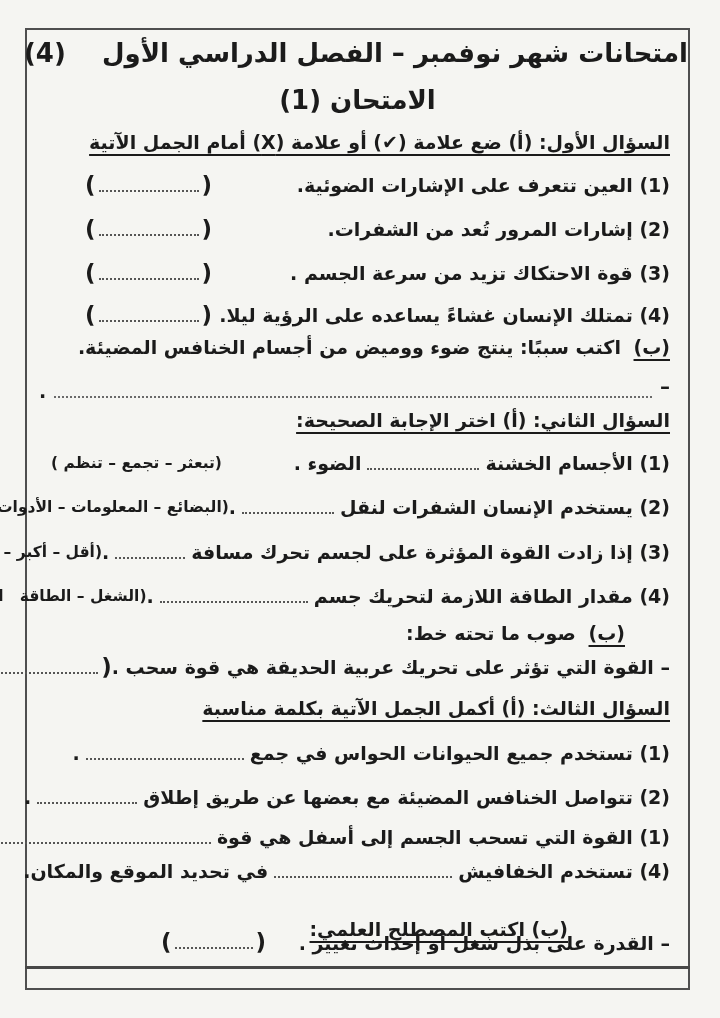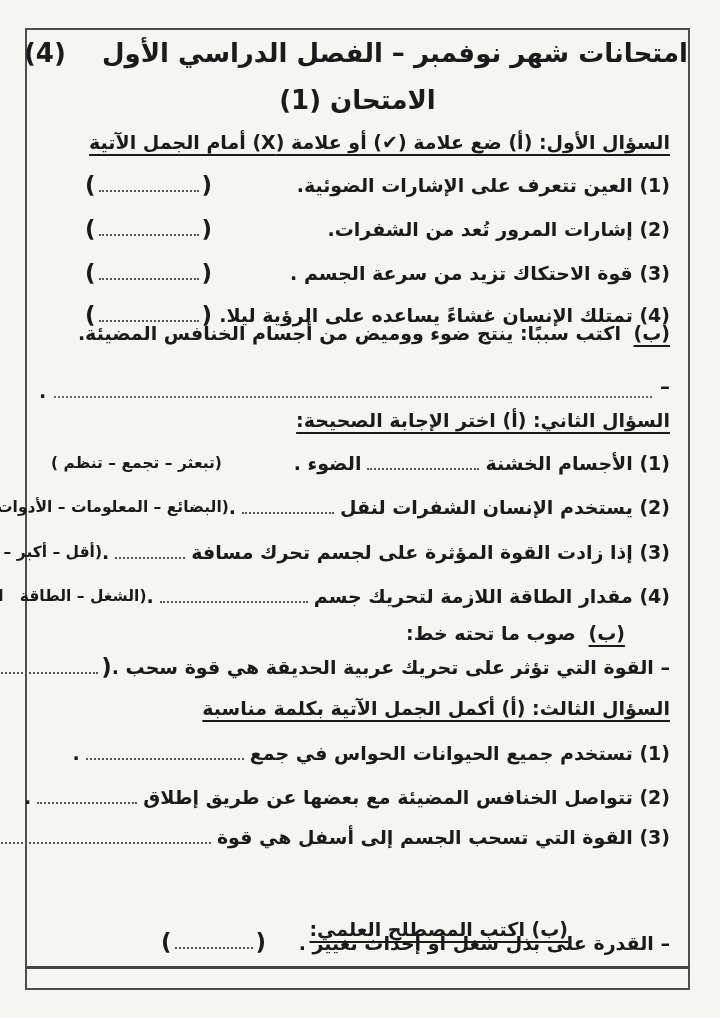--- a/index.html
+++ b/index.html
@@ -84,21 +84,21 @@
   </div>
   <div class="row flex" style="top:270px">
     <span>(4) تمتلك الإنسان غشاءً يساعده على الرؤية ليلا.</span>
     <span class="ans ml">
         <span class="paren">(</span>
         <span class="dots d100"></span>
         <span class="paren">)</span>
       </span>
   </div>
 
-  <div class="row right" style="top:288px">
+  <div class="row right" style="top:302px">
     <span class="hdr lbl">(ب)</span>
     <span>اكتب سببًا: ينتج ضوء ووميض من أجسام الخنافس المضيئة.</span>
   </div>
   <div class="row write-line" style="top:346px">
     <span class="dash">–</span>
     <span class="dotline"></span>
     <span>.</span>
   </div>
 
   <div class="row right" style="top:375px">
@@ -138,21 +138,24 @@
     <span class="hdr">السؤال الثالث: (أ) أكمل الجمل الآتية بكلمة مناسبة</span>
   </div>
 
   <div class="row right" style="top:708px">
     <span>(1) تستخدم جميع الحيوانات  الحواس في جمع</span><span class="blank c1"></span><span>.</span>
   </div>
   <div class="row right" style="top:752px">
     <span>(2)  تتواصل الخنافس المضيئة مع بعضها عن طريق إطلاق</span><span class="blank c2"></span><span>.</span>
   </div>
   <div class="row right" style="top:792px">
-    <span>(3) القوة التي تسحب الجسم إلى أسفل هي قوة</span><span class="blank c3"></span>
+    <span>(1) القوة التي تسحب الجسم إلى أسفل هي قوة</span><span class="blank c3"></span>
+  </div>
+  <div class="row right" style="top:826px">
+    <span>(4)  تستخدم الخفافيش</span><span class="blank c4"></span><span>في تحديد الموقع والمكان.</span>
   </div>
 
   <div class="row right pr100" style="top:884px">
     <span class="hdr">(ب) اكتب المصطلح العلمي:</span>
   </div>
   <div class="row right" style="top:898px">
     <span>– القدرة على بذل شغل أو إحداث تغيير .</span>
     <span class="ans mr26">
         <span class="paren">(</span>
         <span class="dots d80"></span>

